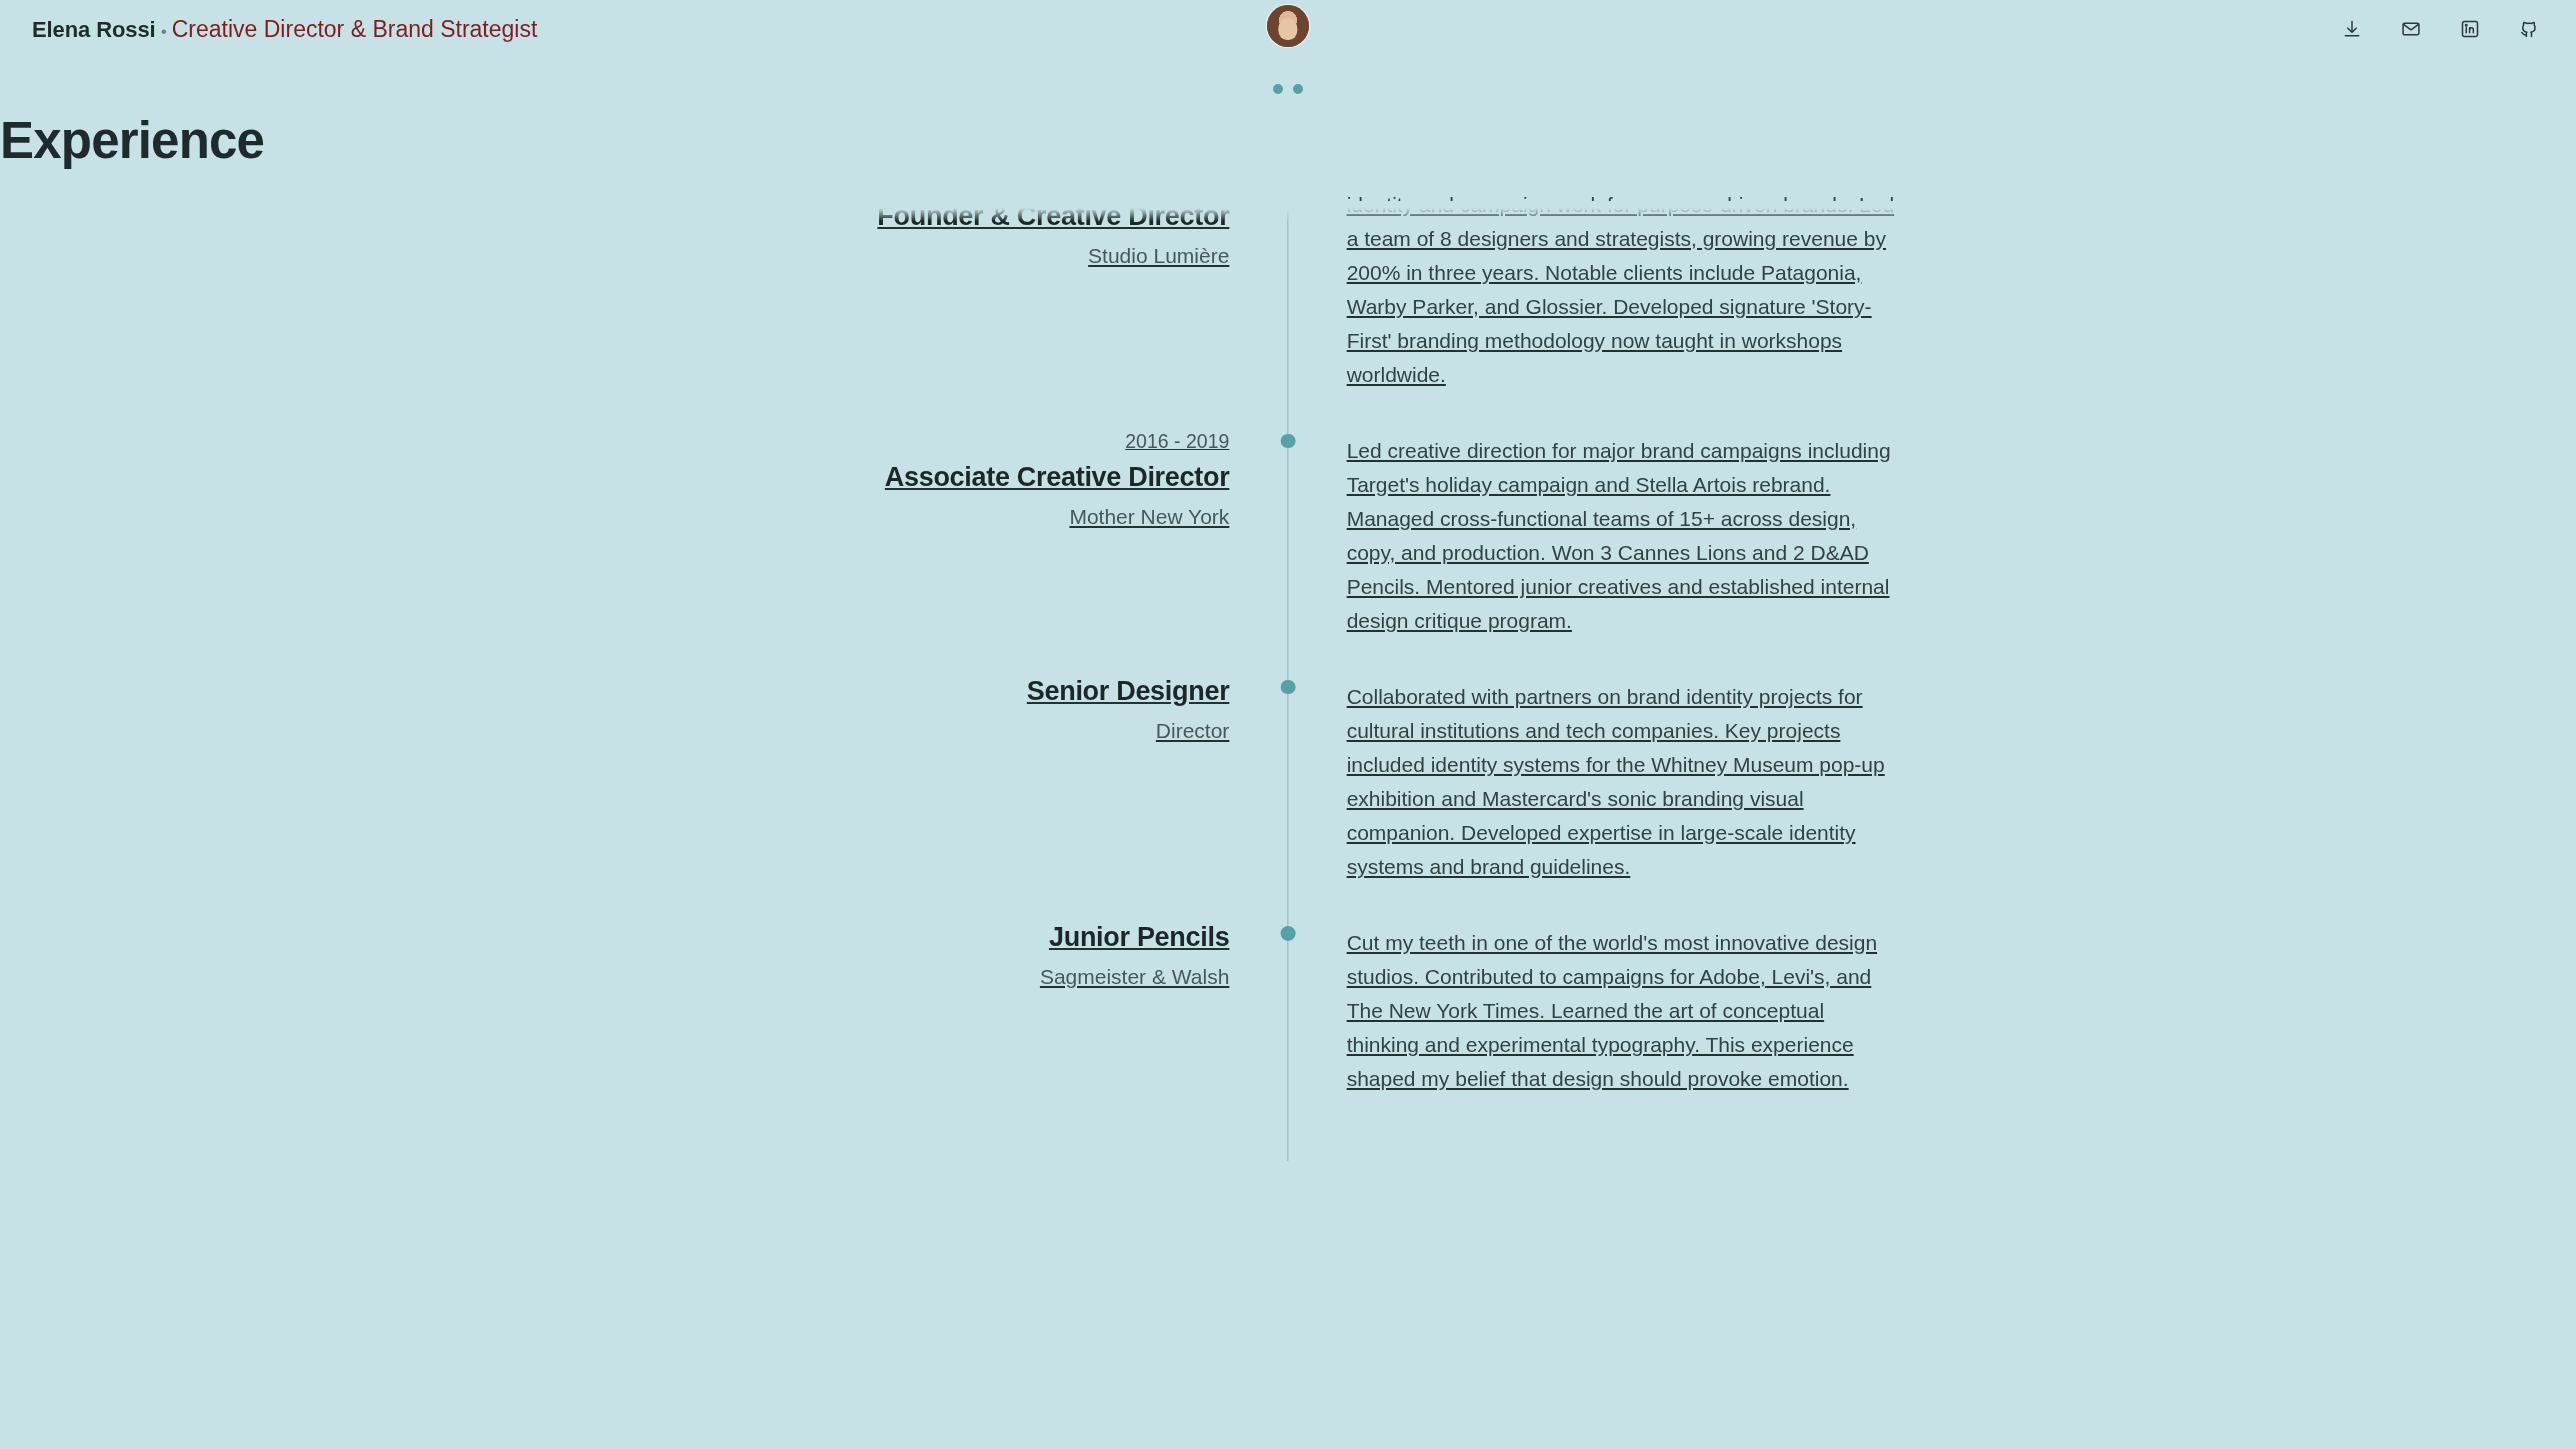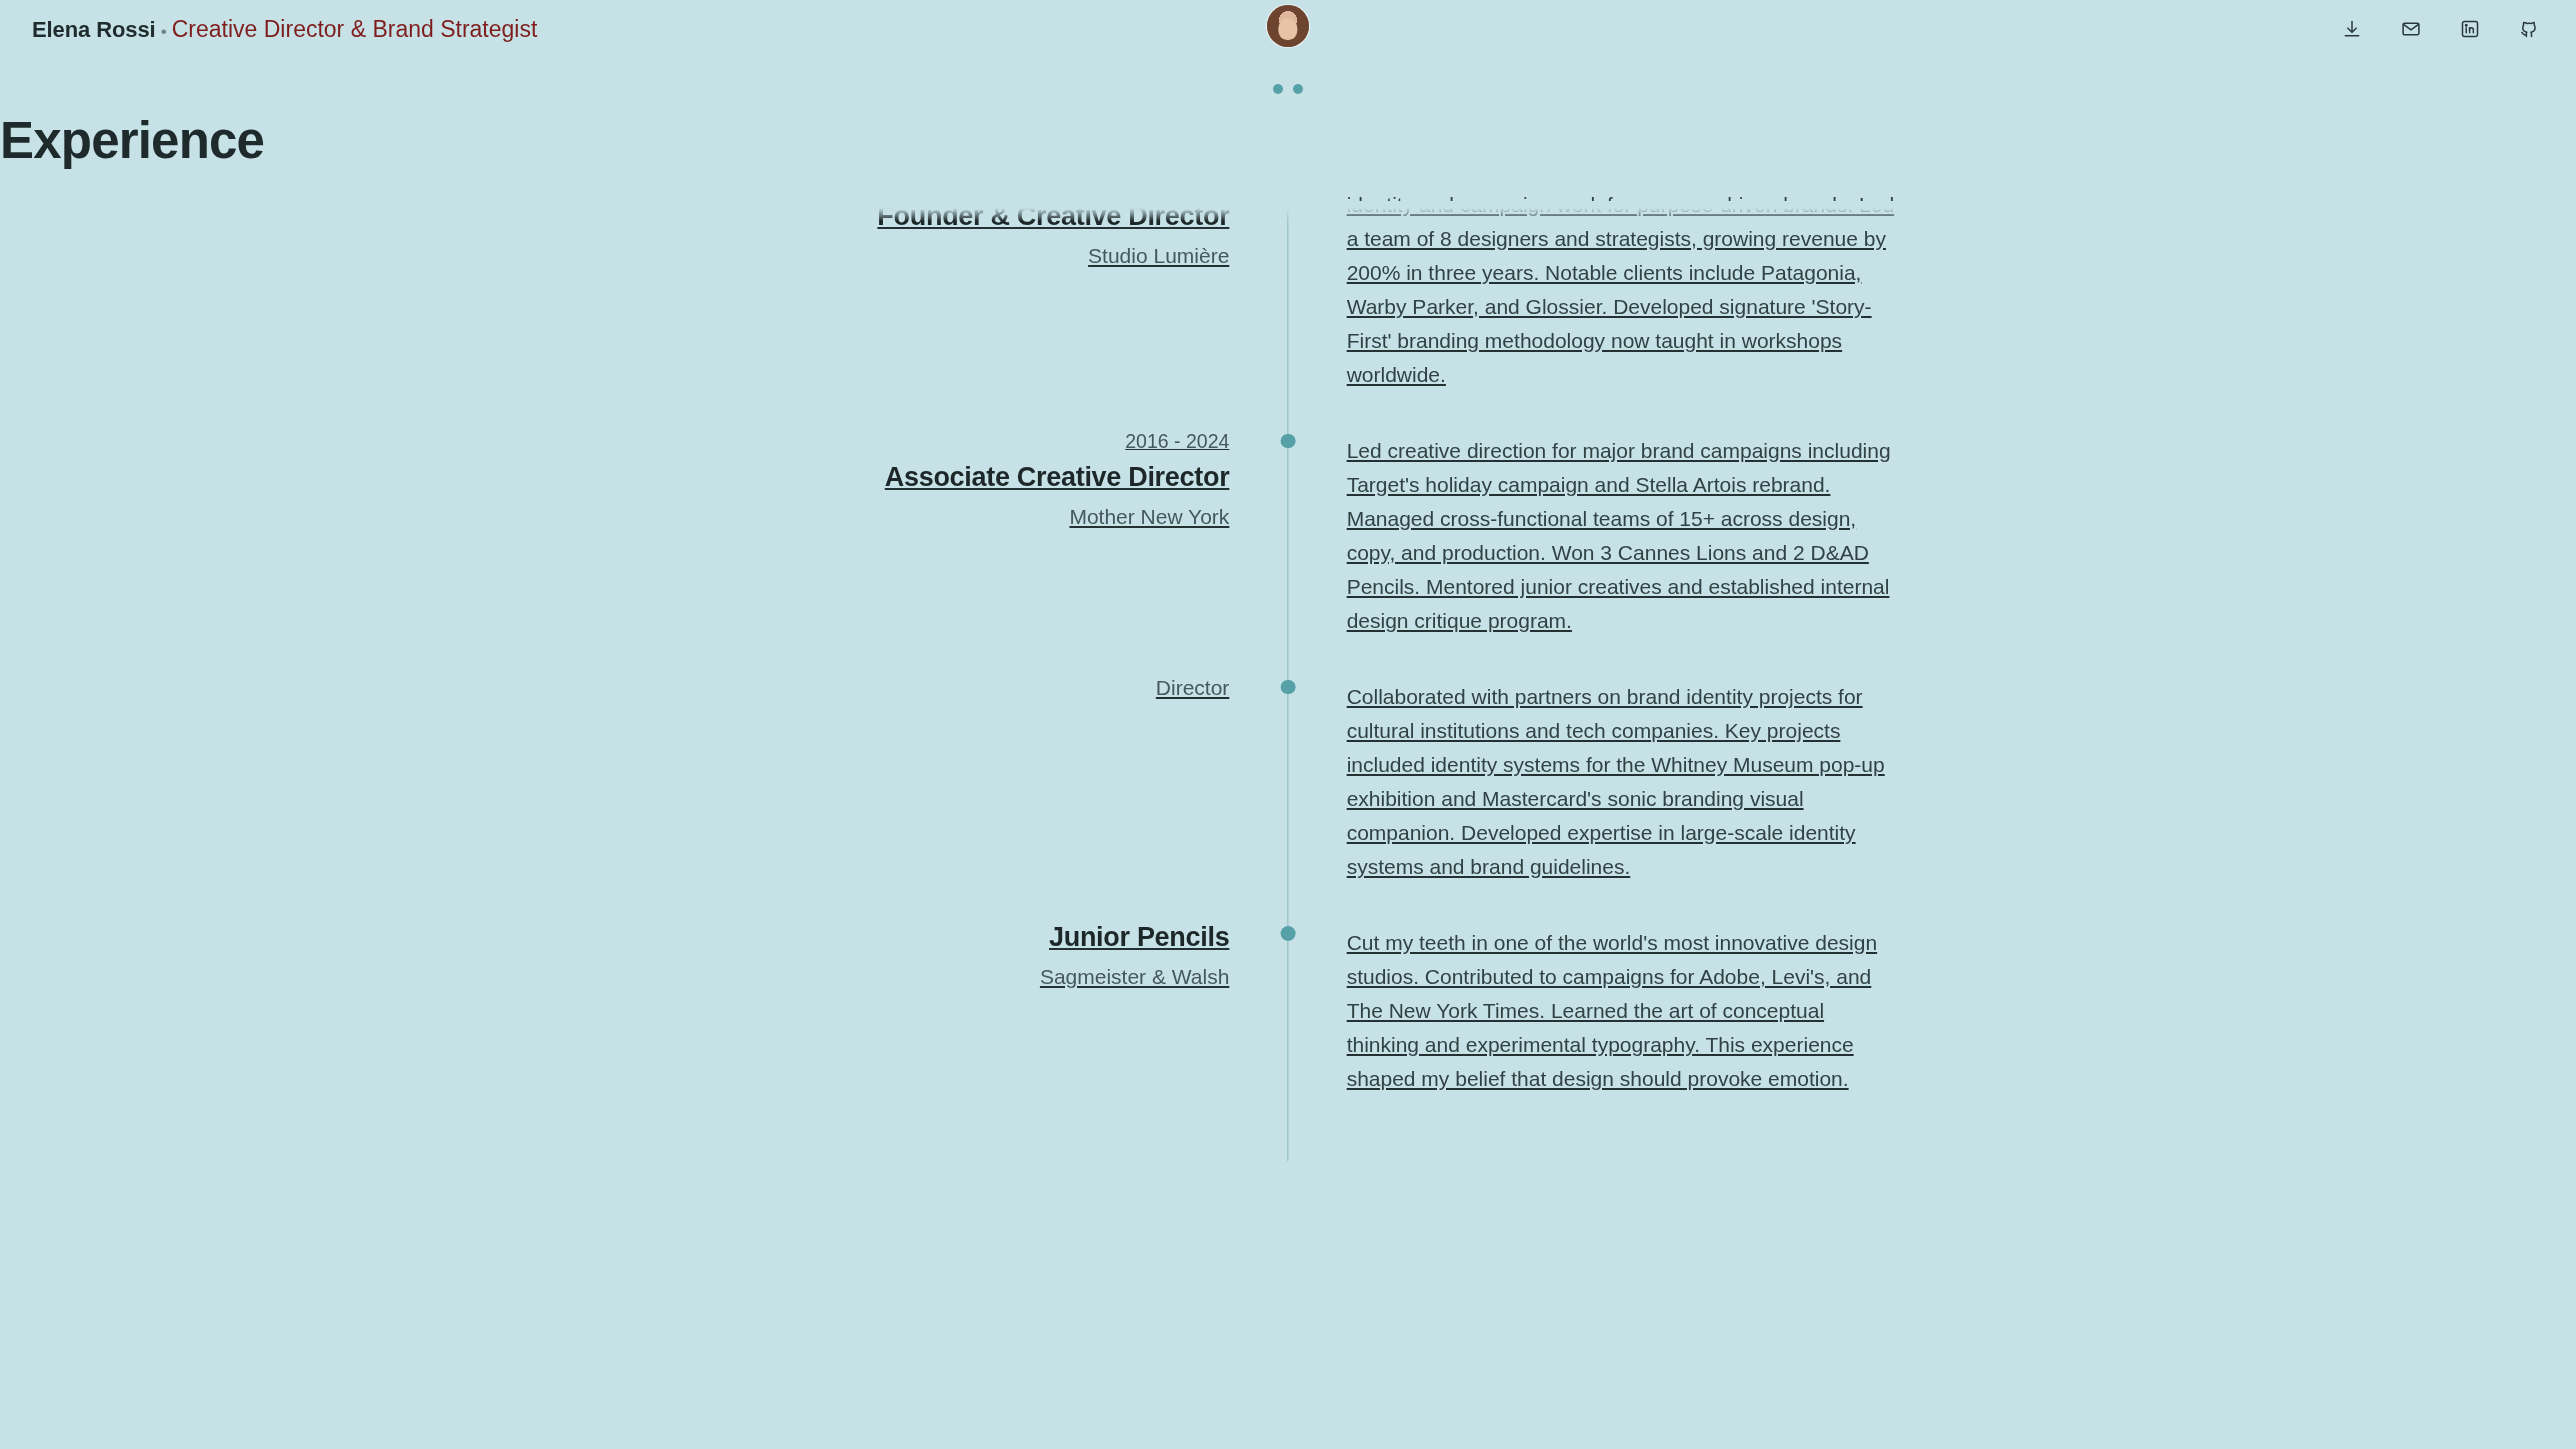--- a/index.html
+++ b/index.html
@@ -251,33 +251,34 @@
     </div>
 
     <div></div>
     <div class="right">
       <p class="desc">identity and campaign work for purpose-driven brands. Led a team of 8 designers and strategists, growing revenue by 200% in three years. Notable clients include Patagonia, Warby Parker, and Glossier. Developed signature 'Story-First' branding methodology now taught in workshops worldwide.</p>
     </div>
   </div>
 
   <div class="entry">
     <div class="left">
-      <div class="period">2016 - 2024</div>
+      <div class="period">2016 - 2019</div>
       <div class="role">Associate Creative Director</div>
       <div class="company">Mother New York</div>
     </div>
     <div class="node" style="top:4px"></div>
     <div></div>
     <div class="right">
       <p class="desc">Led creative direction for major brand campaigns including Target's holiday campaign and Stella Artois rebrand. Managed cross-functional teams of 15+ across design, copy, and production. Won 3 Cannes Lions and 2 D&amp;AD Pencils. Mentored junior creatives and established internal design critique program.</p>
     </div>
   </div>
 
   <div class="entry">
     <div class="left">
+      <div class="role">Senior Designer</div>
       <div class="company">Director</div>
     </div>
     <div class="node" style="top:4px"></div>
     <div></div>
     <div class="right">
       <p class="desc">Collaborated with partners on brand identity projects for cultural institutions and tech companies. Key projects included identity systems for the Whitney Museum pop-up exhibition and Mastercard's sonic branding visual companion. Developed expertise in large-scale identity systems and brand guidelines.</p>
     </div>
   </div>
 
   <div class="entry">

